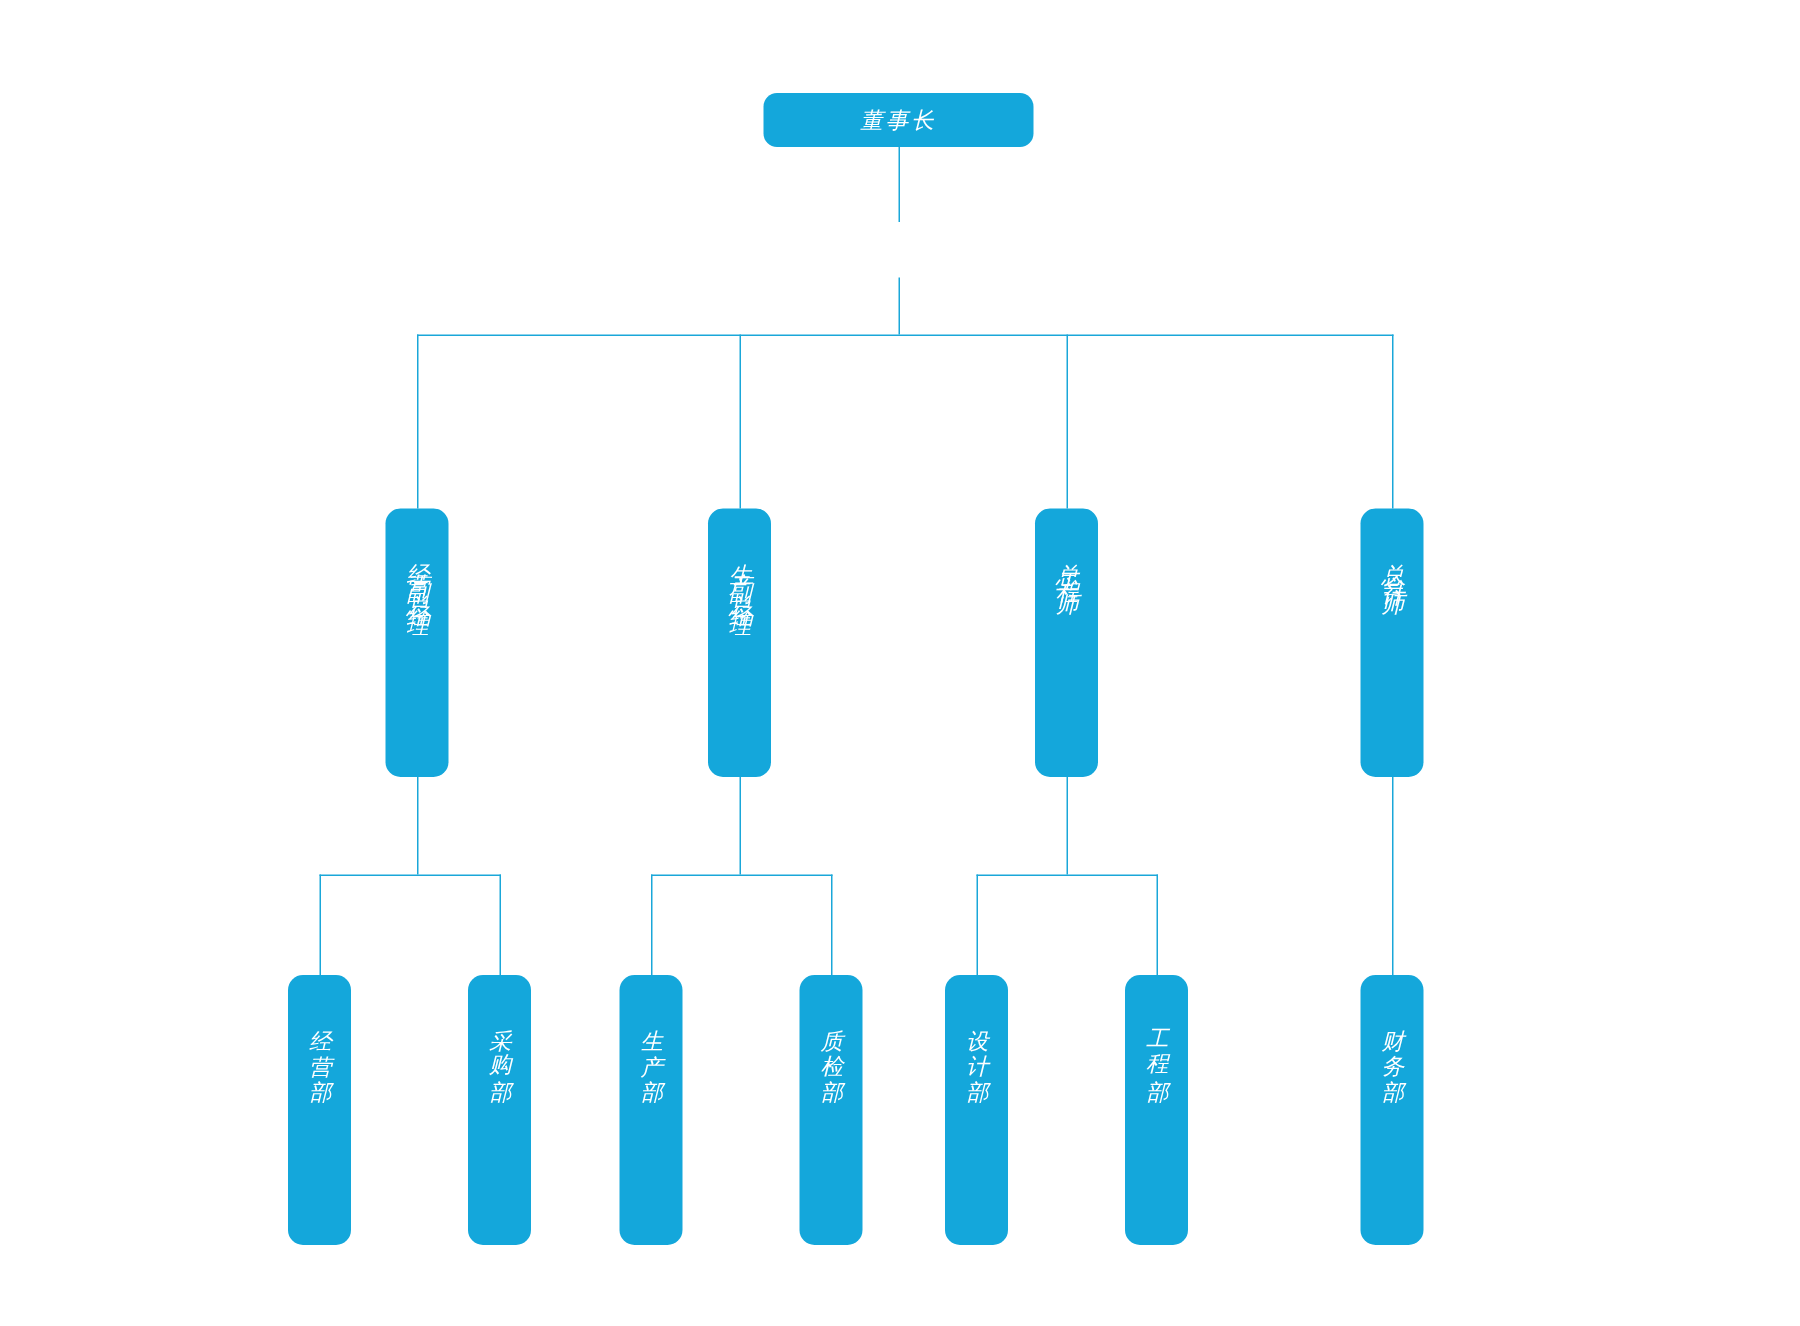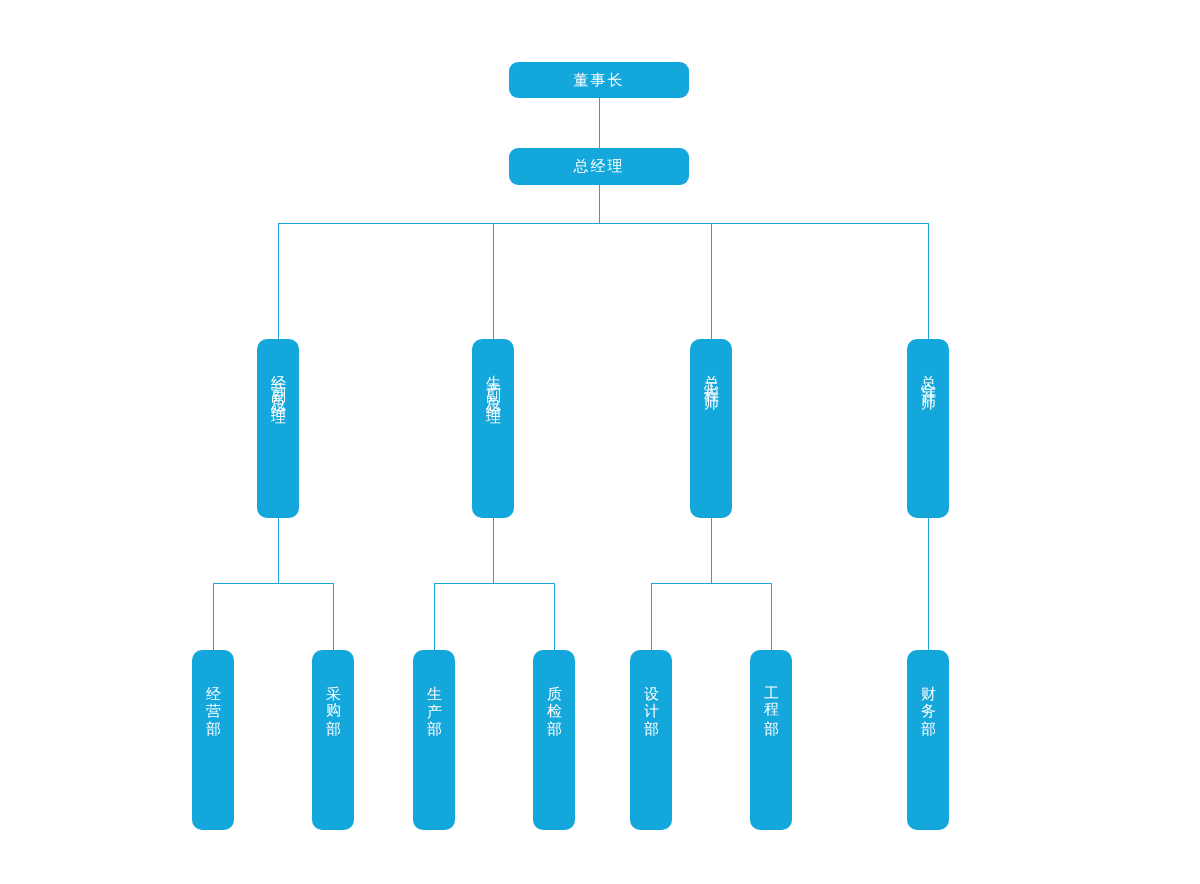--- a/index.html
+++ b/index.html
@@ -3,20 +3,21 @@
 <meta charset="utf-8">
 <style>
   html, body { margin: 0; padding: 0; background: #ffffff; }
   .canvas {
     position: relative;
     width: 1200px;
     height: 884px;
     background: var(--background, #ffffff);
     font-family: "DejaVu Sans", "Liberation Sans", sans-serif;
     overflow: hidden;
+    font-style: italic;
   }
   .line {
     position: absolute;
     background: var(--connector, #1aa7d9);
   }
   .node {
     position: absolute;
     background: var(--node-fill, #14a7db);
     color: var(--node-text, #ffffff);
     box-sizing: border-box;
@@ -80,23 +81,20 @@
   <div class="line" style="left:333px; top:583px; width:1px; height:67px;"></div>
   <div class="line" style="left:434px; top:583px; width:1px; height:67px;"></div>
   <div class="line" style="left:554px; top:583px; width:1px; height:67px;"></div>
   <div class="line" style="left:651px; top:583px; width:1px; height:67px;"></div>
   <div class="line" style="left:771px; top:583px; width:1px; height:67px;"></div>
 
   <div class="node hbox" style="left:509px; top:62px; width:180px; height:36px;">
     <span class="hlabel">董事长</span>
   </div>
 
-  <div class="node hbox" style="left:509px; top:148px; width:180px; height:37px;">
-    <span class="hlabel">总经理</span>
-  </div>
 
   <div class="node vbox" style="left:257px; top:339px; width:42px; height:179px;">
     <span class="vlabel sp-mid">经营副总经理</span>
   </div>
   <div class="node vbox" style="left:472px; top:339px; width:42px; height:179px;">
     <span class="vlabel sp-mid">生产副总经理</span>
   </div>
   <div class="node vbox" style="left:690px; top:339px; width:42px; height:179px;">
     <span class="vlabel sp-mid">总工程师</span>
   </div>

